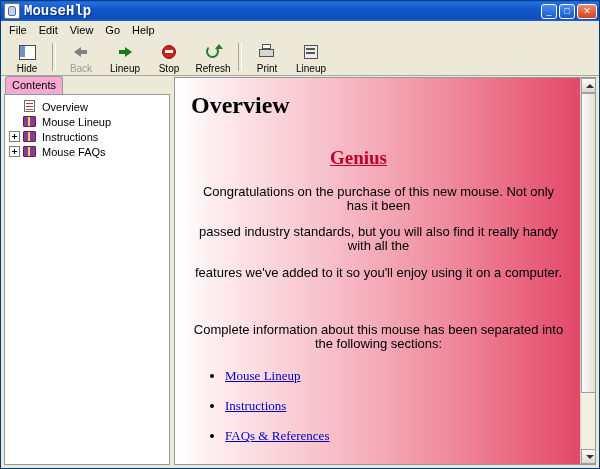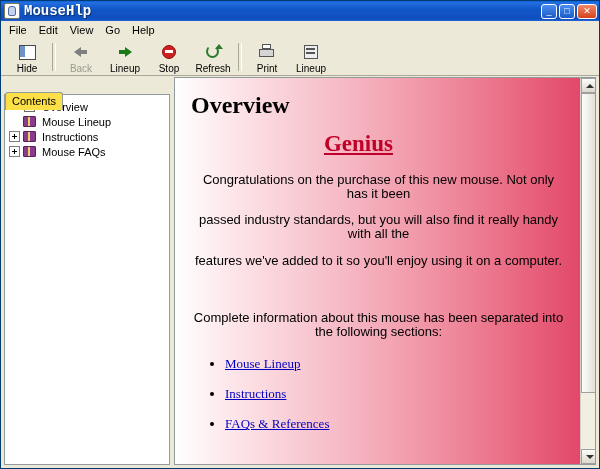--- a/index.html
+++ b/index.html
@@ -171,22 +171,22 @@
     padding: 2px 6px 2px 6px;
     border: 1px solid #919b9c;
     border-bottom: none;
     background: #ece9d8;
     border-radius: 3px 3px 0 0;
     margin-right: 2px;
     position: relative;
     top: 17px;
   }
   .tab.active {
-    background: #fde047;
-    top: 16px;
+    background: #f9a8d4;
+    top: 0;
     padding-bottom: 3px;
     z-index: 2;
   }
   #tree-container {
     position: absolute;
     left: 0; right: 0;
     top: 17px; bottom: 0;
     background: #fff;
     border: 1px solid #919b9c;
     box-sizing: border-box;
@@ -271,25 +271,25 @@
   #topic h1 {
     margin: 4px 0 8px 0;
     font-family: "Liberation Serif", serif;
     font-size: 24px;
     font-weight: bold;
     color: #000;
   }
   #topic .genius {
     text-align: center;
     font-family: "Liberation Serif", serif;
-    font-size: 23px;
+    font-size: 19px;
     font-weight: bold;
     color: #c00028;
     text-decoration: underline;
-    margin: 12px 0 16px 0;
+    margin: 28px 0 16px 0;
     padding-right: 40px;
   }
   #topic p {
     font-family: Liberation Sans, sans-serif;
     font-size: 13px;
     color: #000;
     margin: 0 0 13px 0;
     line-height: 1.05;
     text-align: center;
   }

